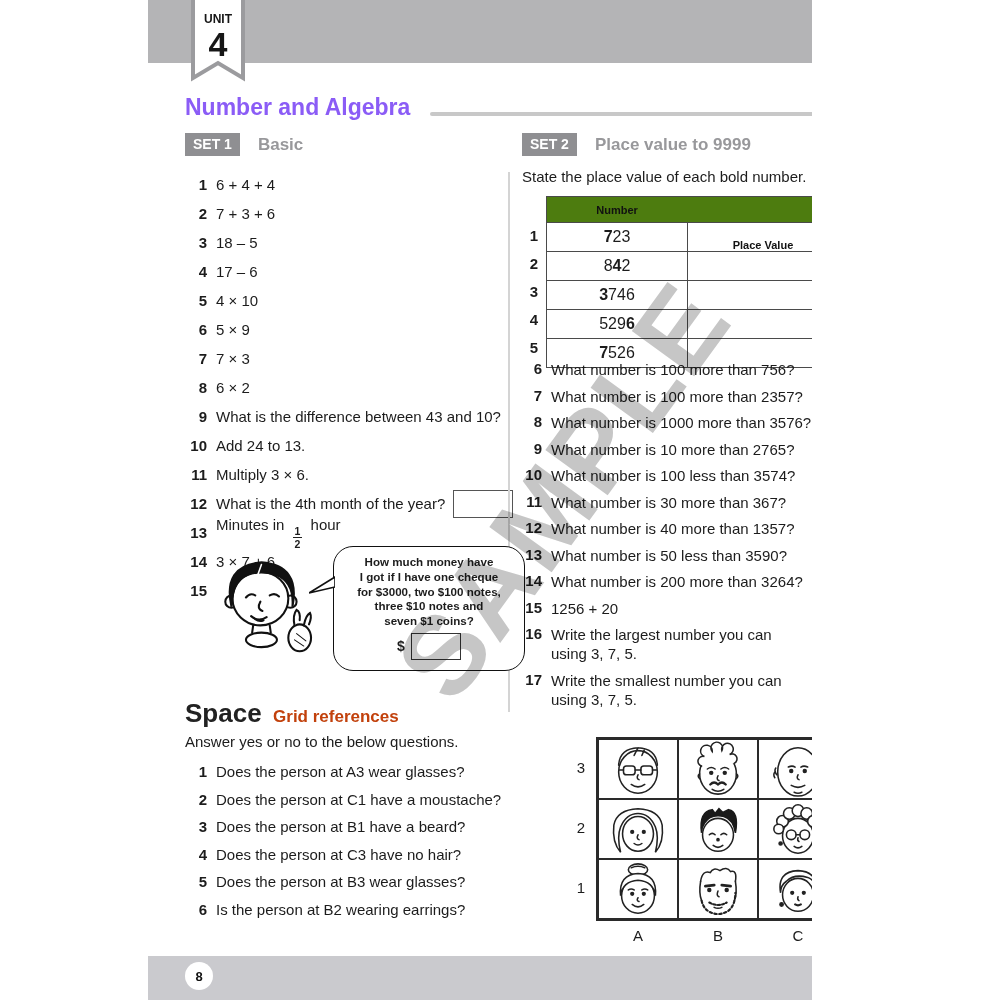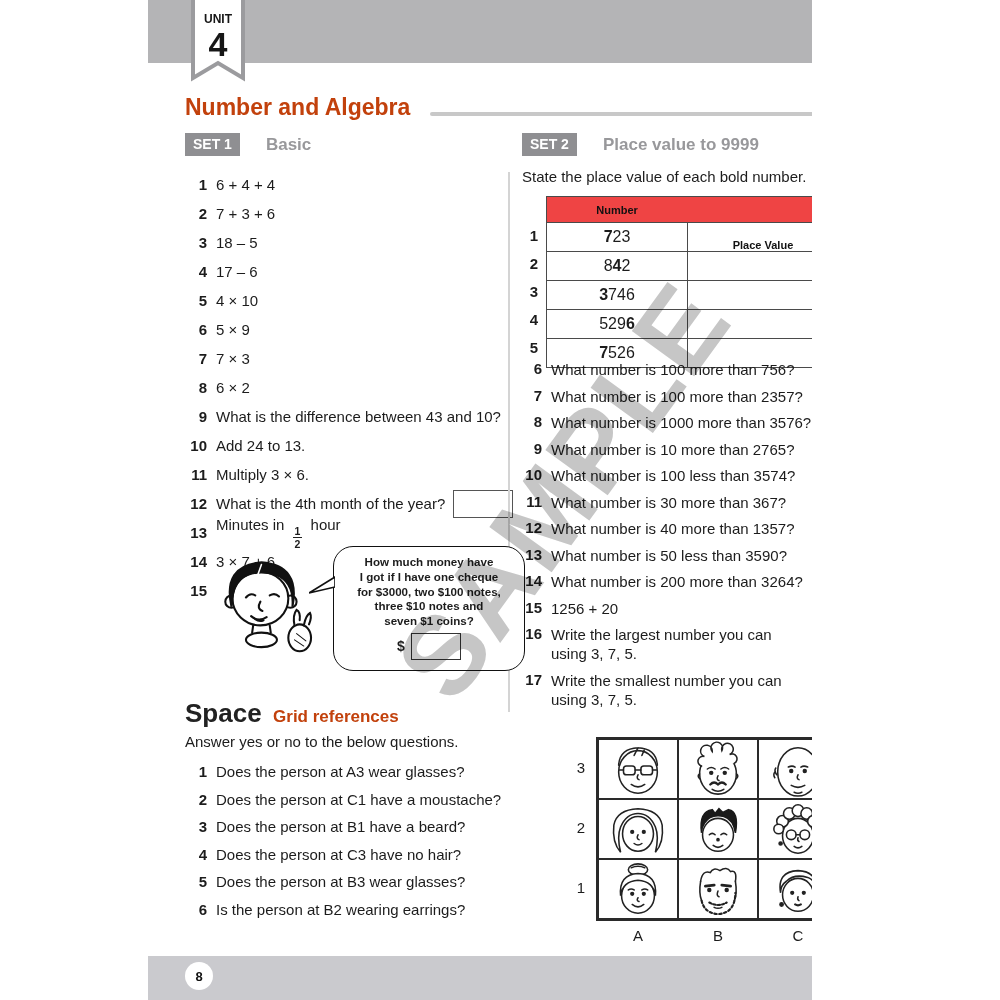--- a/index.html
+++ b/index.html
@@ -4,25 +4,25 @@
 <style>
   html,body{margin:0;padding:0;background:#fff;}
   .page{position:relative;width:812px;height:1000px;background:#ffffff;
         font-family:"Liberation Sans",sans-serif;color:#1c1c1c;overflow:hidden;}
 
   
   .banner{position:absolute;left:148px;top:0;width:707px;height:63px;background:#b4b4b6;}
   .ribbon{position:absolute;left:189px;top:0;width:58px;height:86px;}
 
   
-  .title{position:absolute;left:185px;top:94px;font-size:23px;font-weight:bold;color:#c2410c;}
+  .title{position:absolute;left:185px;top:94px;font-size:23px;font-weight:bold;color:#8b5cf6;}
   .rule{position:absolute;left:430px;top:112px;width:425px;height:4px;background:#c8c8c8;border-radius:2px;}
 
   
-  .set-head{position:absolute;display:flex;align-items:center;gap:26px;}
+  .set-head{position:absolute;display:flex;align-items:center;gap:18px;}
   #set1-head{left:185px;top:133px;}
   #set2-head{left:522px;top:133px;text-align:center;}
   .badge{background:#8f8f92;color:#fff;font-weight:bold;font-size:14px;padding:3px 8px 4px;}
   .set-title{color:#98989b;font-weight:bold;font-size:17px;}
 
   
   .q-row{display:flex;align-items:center;}
   .q-num{flex:0 0 22px;text-align:right;font-weight:bold;font-size:15px;margin-right:9px;}
   .q-text{font-size:15px;white-space:nowrap;line-height:19px;}
   .s1{position:absolute;left:185px;top:170px;width:330px;}
@@ -30,21 +30,21 @@
   .s2{position:absolute;left:520px;top:360px;width:340px;}
   .s2 .q-row{margin-bottom:7.5px;align-items:flex-start;}
   .instruction{position:absolute;left:522px;top:168px;font-size:15px;}
   .ans-box{display:inline-block;width:58px;height:26px;border:1.5px solid #555;margin-left:8px;background:transparent;}
   .frac{display:inline-flex;flex-direction:column;align-items:center;font-size:10.5px;line-height:1.15;
         vertical-align:-5px;margin:0 4px;font-weight:bold;}
   .frac .top{border-bottom:1.3px solid #222;padding:0 2px;}
 
   
   .pv-wrap{position:absolute;left:546px;top:196px;width:292px;border:1.6px solid #4a4a4a;}
-  .pv-head{display:flex;background:#ef4444;height:25px;border-bottom:1.6px solid #4a4a4a;}
+  .pv-head{display:flex;background:#4d7c0f;height:25px;border-bottom:1.6px solid #4a4a4a;}
   .pv-head div{font-weight:bold;font-size:11px;display:flex;align-items:center;justify-content:center;color:#111;}
   .ph1{width:140px;}
   .ph2{flex:1;margin-top:48px;}
   .pv-row{display:flex;height:28px;border-bottom:1px solid #4a4a4a;}
   .pv-row:last-child{border-bottom:none;}
   .pv-c1{width:140px;border-right:1px solid #4a4a4a;display:flex;align-items:center;justify-content:center;font-size:16px;}
   .pv-c1 b{font-weight:800;}
   .pv-c2{flex:1;}
   .pv-nums{position:absolute;left:518px;top:196px;width:20px;height:170px;}
   .pv-num{position:absolute;font-weight:bold;font-size:15px;width:20px;text-align:right;}

